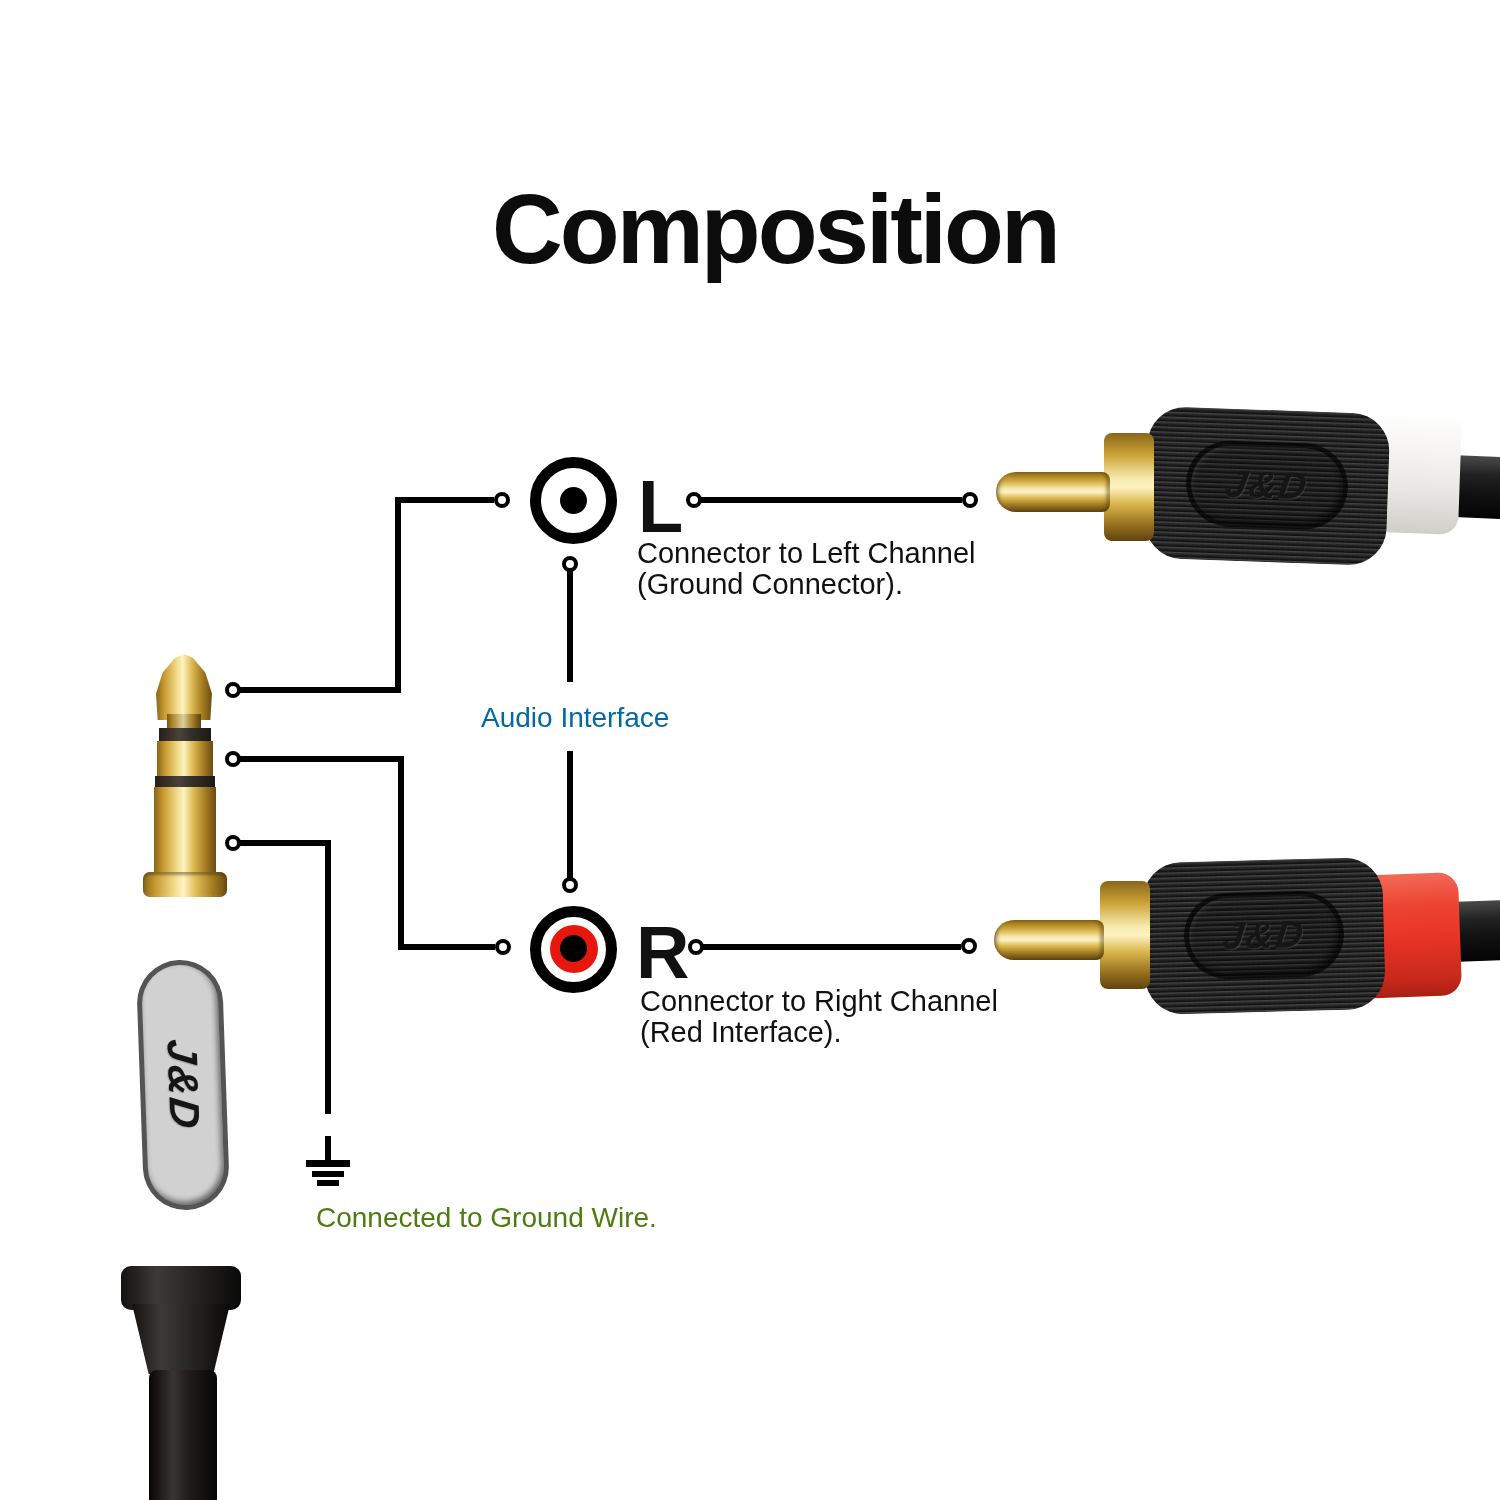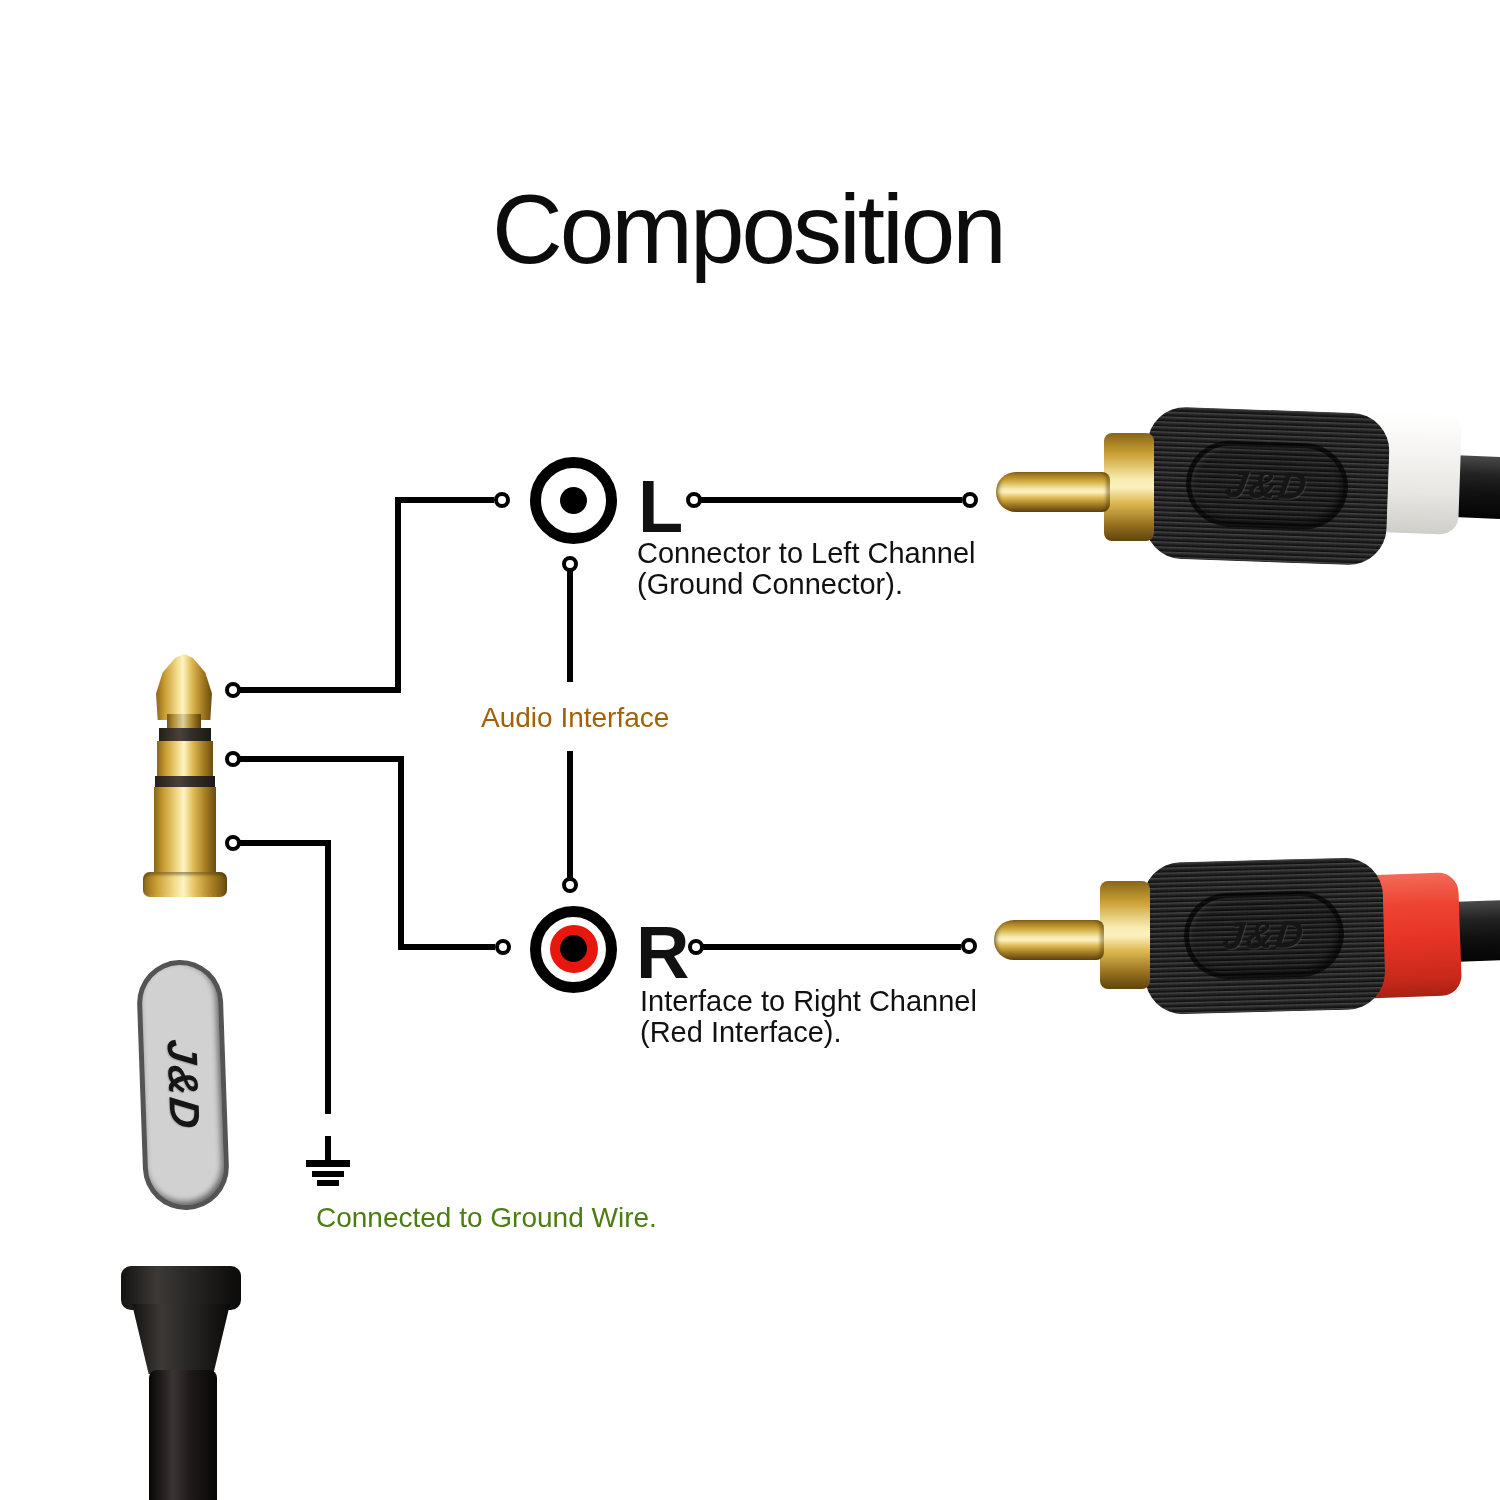--- a/index.html
+++ b/index.html
@@ -3,25 +3,25 @@
 <meta charset="utf-8">
 <style>
   html,body{margin:0;padding:0;background:#fff;}
   .canvas{
     position:relative;width:1500px;height:1500px;background:#ffffff;
     font-family:"Liberation Sans", sans-serif;color:#000;overflow:hidden;
   }
   
   .title{
     position:absolute;left:492px;top:180px;
-    font-size:98px;font-weight:normal;letter-spacing:-3px;line-height:1.0;color:#0c0c0c;
+    font-size:98px;font-weight:bold;letter-spacing:-3px;line-height:1.0;color:#0c0c0c;
   }
   .chan-letter{position:absolute;font-size:74px;font-weight:bold;line-height:1;color:#111;}
   .desc{position:absolute;font-size:29px;line-height:31px;color:#111;}
-  .mid-label{position:absolute;font-size:28px;color:#a16207;}
+  .mid-label{position:absolute;font-size:28px;color:#0369a1;}
   .ground-label{position:absolute;font-size:28px;color:#4d7c0f;}
   
   .wire{position:absolute;background:#000;}
   .node{
     position:absolute;width:16px;height:16px;box-sizing:border-box;
     border:4px solid #000;background:#fff;border-radius:50%;
   }
   
   .rca-sym-outer{
     position:absolute;width:87px;height:87px;box-sizing:border-box;
@@ -132,21 +132,21 @@
     <div>(Ground Connector).</div>
   </div>
 
   <div>
     <div class="rca-sym-outer" style="left:530px;top:906px;"></div>
     <div class="rca-sym-red" style="left:550px;top:925px;"></div>
     <div class="rca-sym-dot" style="left:560px;top:935px;"></div>
   </div>
   <div class="chan-letter" style="left:636px;top:916px;">R</div>
   <div class="desc" style="left:640px;top:986px;">
-    <div>Interface to Right Channel</div>
+    <div>Connector to Right Channel</div>
     <div>(Red Interface).</div>
   </div>
 
   <div class="mid-label" style="left:481px;top:702px;">Audio Interface</div>
 
   <div>
     <div class="gnd" style="left:325px;top:1136px;width:6px;height:26px;"></div>
     <div class="gnd" style="left:306px;top:1160px;width:44px;height:7px;"></div>
     <div class="gnd" style="left:312px;top:1171px;width:32px;height:6px;"></div>
     <div class="gnd" style="left:317px;top:1180px;width:22px;height:6px;"></div>

